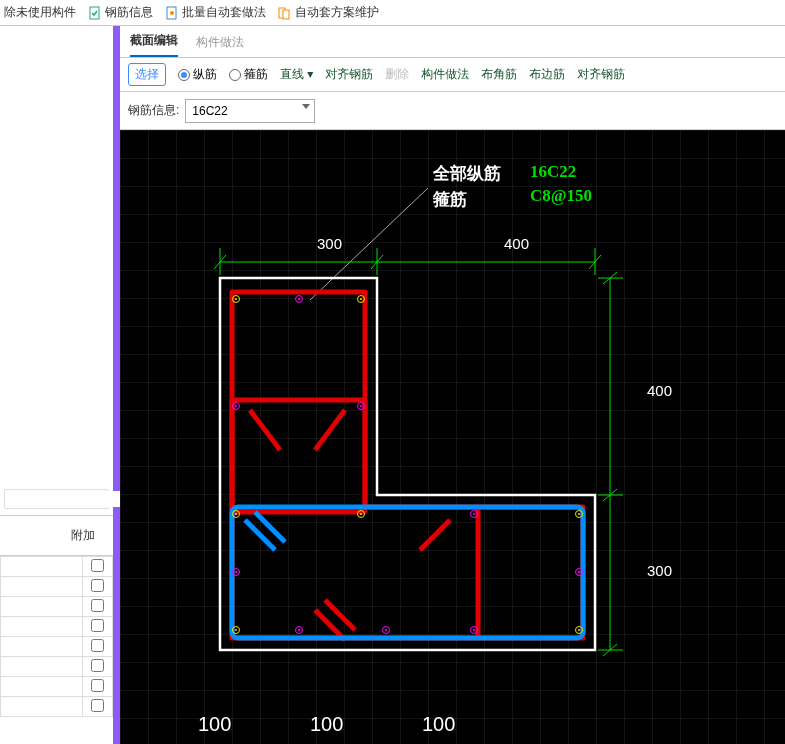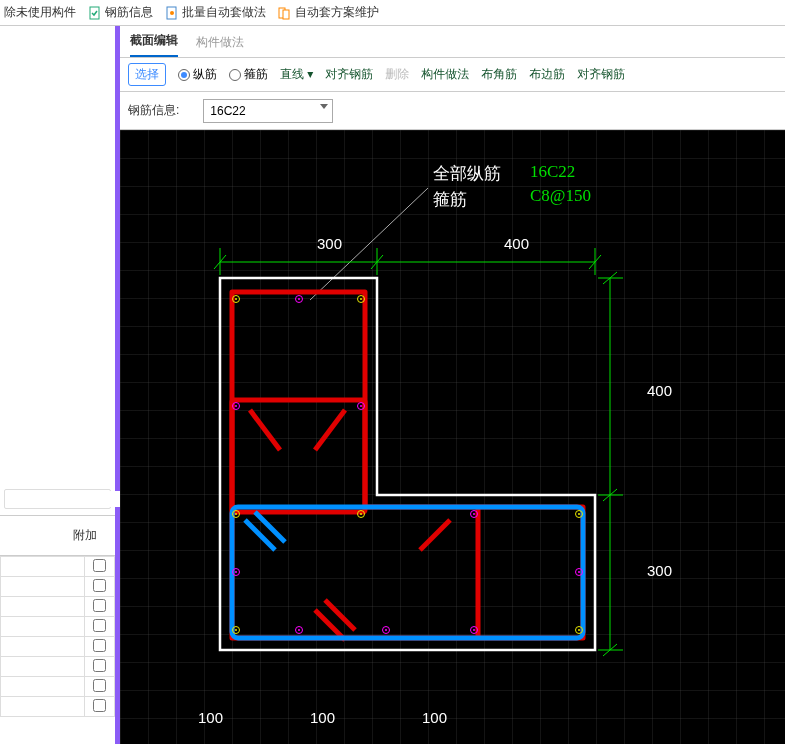--- a/index.html
+++ b/index.html
@@ -2,21 +2,21 @@
 <html><head>
 <meta charset="utf-8">
 <style>
 *{box-sizing:border-box;margin:0;padding:0;font-family:"Microsoft YaHei",SimSun,sans-serif;font-size:12px;}
 body{background:#f0f0f0;width:785px;height:744px;overflow:hidden;position:relative;}
 
 .top-toolbar{height:26px;background:#fff;border-bottom:1px solid #ccc;display:flex;align-items:center;padding:8px 4px;gap:12px;}
 .tb-item{display:flex;align-items:center;gap:3px;color:#333;cursor:pointer;}
 .ico{width:14px;height:14px;display:inline-block;}
 
-.left-pane{position:absolute;top:26px;left:0;width:120px;bottom:0;background:#fff;border-right:5px solid #8b5cf6;display:flex;flex-direction:column;}
+.left-pane{position:absolute;top:26px;left:0;width:120px;bottom:0;background:#fff;border-right:7px solid #8b5cf6;display:flex;flex-direction:column;}
 .lp-top{flex:0 0 490px;border-bottom:1px solid #ccc;position:relative;}
 .search-row{position:absolute;bottom:6px;left:4px;right:4px;height:20px;border:1px solid #ddd;border-radius:2px;display:flex;align-items:center;padding:0 4px;}
 .search-row input{border:none;outline:none;flex:1;height:16px;}
 .mag{color:#888;}
 .lp-mid{flex:0 0 40px;border-bottom:1px solid #ccc;display:flex;align-items:center;justify-content:flex-end;padding-right:18px;color:#333;}
 .lp-grid{flex:1;overflow:auto;}
 .lp-grid table{width:100%;border-collapse:collapse;}
 .lp-grid td{border:1px solid #ddd;height:20px;}
 .lp-grid td.cb{width:30px;text-align:center;}
 .lp-grid input[type=checkbox]{margin:0;}
@@ -25,38 +25,38 @@
 .tabs{height:32px;display:flex;align-items:flex-end;padding:0 10px;border-bottom:1px solid #ccc;gap:18px;}
 .tab{color:#999;padding-bottom:6px;cursor:pointer;}
 .tab.active{color:#333;font-weight:bold;border-bottom:2px solid #0066cc;}
 .opt-row{height:34px;display:flex;align-items:center;border-bottom:1px solid #ccc;padding:0 8px;gap:12px;}
 .sel-btn{border:1px solid #3d8bff;color:#3d8bff;border-radius:3px;padding:2px 6px;cursor:pointer;}
 .radio-wrap{display:flex;align-items:center;gap:3px;cursor:pointer;}
 .radio{width:12px;height:12px;border:1px solid #666;border-radius:50%;display:inline-flex;align-items:center;justify-content:center;}
 .radio.on::after{content:"";width:6px;height:6px;background:#3d8bff;border-radius:50%;}
 .opt-text{color:#14532d;cursor:pointer;}
 .opt-dis{color:#bbb;}
-.info-row{height:38px;display:flex;align-items:center;padding:0 8px;gap:24px;border-bottom:1px solid #ccc;}
+.info-row{height:38px;display:flex;align-items:center;padding:0 8px;gap:6px;border-bottom:1px solid #ccc;}
 .info-row .lbl{color:#333;}
 .info-row .combo{width:130px;height:24px;border:1px solid #aaa;display:flex;align-items:center;padding:0 6px;position:relative;background:#fff;}
 .combo .dd{position:absolute;right:4px;top:4px;border-left:4px solid transparent;border-right:4px solid transparent;border-top:5px solid #666;}
 
 .canvas{flex:1;background:#000;position:relative;overflow:hidden;}
 .grid-bg{position:absolute;inset:0;background-image:repeating-linear-gradient(to right,rgba(80,80,80,.25) 0,rgba(80,80,80,.25) 1px,transparent 1px,transparent 28px),repeating-linear-gradient(to bottom,rgba(80,80,80,.25) 0,rgba(80,80,80,.25) 1px,transparent 1px,transparent 28px);}
 .svg-draw{position:absolute;inset:0;}
-.ann{position:absolute;color:#fff;font-size:17px;font-family:SimSun,serif;}
+.ann{position:absolute;color:#fff;font-size:17px;font-family:SimSun,serif;font-weight:bold;}
 .ann.green{color:#00e000;}
 .rebar{position:absolute;width:8px;height:8px;border:1.5px solid;border-radius:50%;}
 .rebar.m{border-color:#ff00ff;}
 .rebar.y{border-color:#e8e800;}
 .rebar .dot{position:absolute;top:50%;left:50%;width:2px;height:2px;transform:translate(-50%,-50%);border-radius:50%;}
 .rebar.m .dot{background:#ff00ff;}
 .rebar.y .dot{background:#e8e800;}
 .dim-num{position:absolute;color:#fff;font-size:15px;margin-left:32px;}
-.bot-num{position:absolute;bottom:18px;color:#fff;font-size:15px;}
+.bot-num{position:absolute;bottom:8px;color:#fff;font-size:20px;}
 </style>
 </head>
 <body>
 
 <div class="top-toolbar">
   <div class="tb-item">
     <span>除未使用构件</span>
   </div>
   <div class="tb-item">
     <span class="ico">

